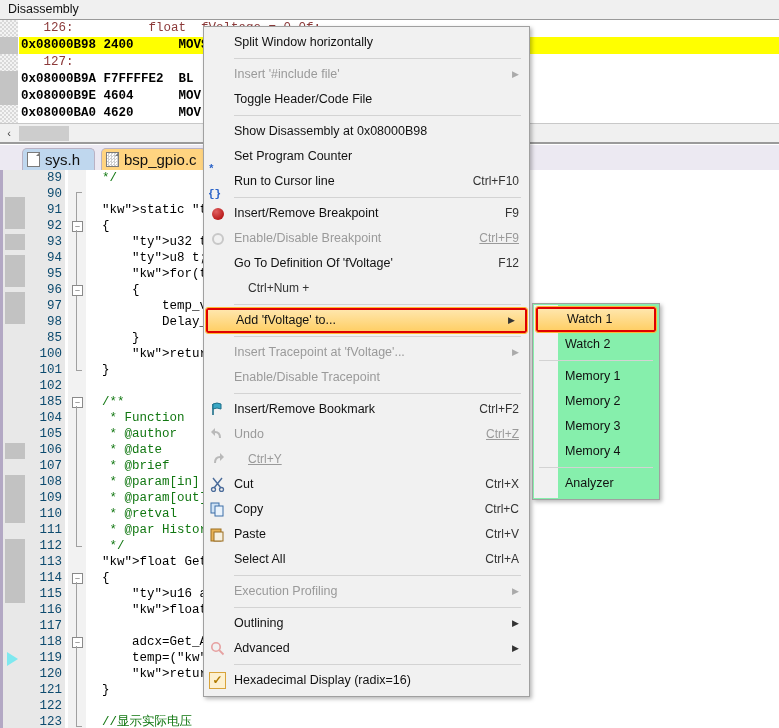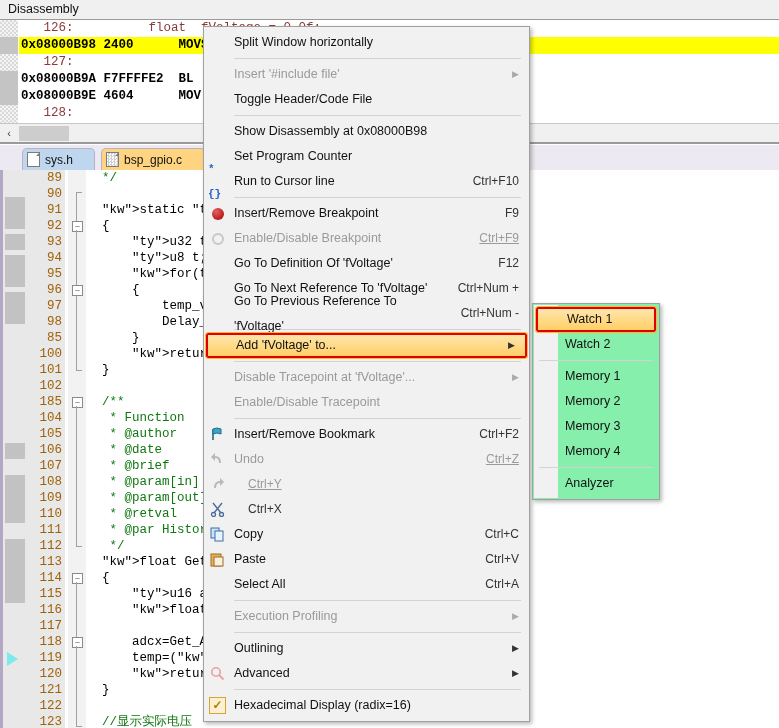--- a/index.html
+++ b/index.html
@@ -30,38 +30,38 @@
     border-top:1px solid #c8c8c8;}
   #disasm-hscroll .arrow{position:absolute;left:2px;top:2px;width:14px;height:14px;
     text-align:center;line-height:14px;font-size:11px;color:#444;}
   #disasm-hscroll .thumb{position:absolute;left:19px;top:2px;width:50px;height:15px;background:#cdcdcd;}
   #disasm-divider{position:absolute;left:0;top:142px;width:779px;height:2px;background:#9a9a9a;}
 
   
   #tabbar{position:absolute;left:0;top:145px;width:779px;height:25px;background:#ece9f2;}
   .tab{position:absolute;top:3px;height:22px;border-radius:5px 5px 0 0;
     border:1px solid #b9b2c4;border-bottom:none;box-sizing:border-box;
-    font-size:12px;color:#111;display:flex;align-items:center;padding-left:4px;}
+    font-size:15px;color:#111;display:flex;align-items:center;padding-left:4px;}
   .tab .pg{width:11px;height:13px;background:#fff;border:1px solid #7b7b7b;
     margin-right:5px;position:relative;flex:none;}
   .tab .pg:after{content:"";position:absolute;right:-1px;top:-1px;border-width:0 0 4px 4px;
     border-style:solid;border-color:transparent transparent #7b7b7b transparent;}
   .tab .pg.dim{background:repeating-conic-gradient(#cfcfcf 0% 25%, #fff 0% 50%) 0 0/3px 3px;}
   .tab span.lbl{padding-right:8px;}
 
   
   #editor{position:absolute;left:0;top:170px;width:779px;height:558px;background:#ffffff;
     border-left:3px solid #b3a8c4;box-sizing:border-box;}
   #edit-bpcol{position:absolute;left:0;top:0;width:22px;height:100%;background:#e8e8e8;}
   #edit-bpcol .blk{position:absolute;left:2px;width:20px;background:#c2c2c2;}
   #edit-arrow{position:absolute;left:4px;width:0;height:0;
     border-style:solid;border-width:7px 0 7px 11px;
     border-color:transparent transparent transparent #7ee8ef;}
   #edit-nums{position:absolute;left:22px;top:0;width:40px;height:100%;background:#e8e8e8;
-    font-family:"Liberation Mono", monospace;font-size:12.5px;color:#a16207;text-align:right;
+    font-family:"Liberation Mono", monospace;font-size:12.5px;color:#0c4a6e;text-align:right;
     padding-right:3px;box-sizing:border-box;}
   #edit-fold{position:absolute;left:65px;top:0;width:18px;height:100%;background:#f2f2f2;}
   #edit-code{position:absolute;left:84px;top:0;right:0;height:100%;background:#ffffff;
     font-family:"Liberation Mono", monospace;font-size:12.5px;white-space:pre;}
   .ln{height:16px;line-height:16px;}
   .cm{color:#117711;}
   .num{color:#0aa0a0;}
   .fold-box{position:absolute;left:4px;width:9px;height:9px;border:1px solid #8a8a8a;
     background:#fff;font-size:8px;line-height:8px;text-align:center;color:#444;font-family:"Liberation Sans",sans-serif;}
   .fold-line{position:absolute;left:8px;width:1px;background:#a0a0a0;}
@@ -104,21 +104,21 @@
 </head>
 <body>
 
 <div id="disasm-window">
   <div id="disasm-title">Disassembly</div>
   <div id="disasm-body">
     <div id="disasm-gutter">
       <div class="gbox" style="top:17px;height:17px;"></div>
       <div class="gbox" style="top:51px;height:34px;"></div>
     </div>
-    <div id="disasm-lines"><div class="dl src">   126:          float  fVoltage = 0.0f;</div><div class="dl hl">0x08000B98 2400      MOVS</div><div class="dl src">   127:</div><div class="dl addr">0x08000B9A F7FFFFE2  BL</div><div class="dl addr">0x08000B9E 4604      MOV</div><div class="dl src">   128:</div><div class="dl addr">0x08000BA0 4620      MOV</div></div>
+    <div id="disasm-lines"><div class="dl src">   126:          float  fVoltage = 0.0f;</div><div class="dl hl">0x08000B98 2400      MOVS</div><div class="dl src">   127:</div><div class="dl addr">0x08000B9A F7FFFFE2  BL</div><div class="dl addr">0x08000B9E 4604      MOV</div><div class="dl addr">0x08000BA0 4620      MOV</div></div>
   </div>
   <div id="disasm-hscroll">
     <div class="arrow">‹</div>
     <div class="thumb"></div>
   </div>
   <div id="disasm-divider"></div>
 </div>
 
 <div id="tabbar">
     <div class="tab" style="left: 22px; width: 73px; background: rgb(191, 215, 238);">
@@ -255,35 +255,30 @@
           <span class="bp-ring"></span>
         </span>
         <span class="txt">Enable/Disable Breakpoint</span>
         <span class="acc">Ctrl+F9</span>
       </div>
       <div class="mi">
         <span class="txt">Go To Definition Of 'fVoltage'</span>
         <span class="acc">F12</span>
       </div>
       <div class="mi">
-        <span class="txt">Go To Next Reference To 'fVoltage'</span>
         <span class="acc">Ctrl+Num +</span>
-      </div>
-      <div class="mi">
-        <span class="txt">Go To Previous Reference To 'fVoltage'</span>
-        <span class="acc">Ctrl+Num -</span>
       </div>
       <div class="msep"></div>
       <div class="mi hot">
         <span class="txt">Add 'fVoltage' to...</span>
         <span class="arr">▶</span>
       </div>
       <div class="msep"></div>
       <div class="mi dis">
-        <span class="txt">Disable Tracepoint at 'fVoltage'...</span>
+        <span class="txt">Insert Tracepoint at 'fVoltage'...</span>
         <span class="arr">▶</span>
       </div>
       <div class="mi dis">
         <span class="txt">Enable/Disable Tracepoint</span>
       </div>
       <div class="msep"></div>
       <div class="mi">
         <span class="ico">
           <svg width="15" height="15" viewBox="0 0 15 15">
             <path d="M3 2 L3 13" stroke="#1d6f8a" stroke-width="1.6" fill="none"></path>
@@ -311,20 +306,21 @@
         <span class="acc">Ctrl+Y</span>
       </div>
       <div class="mi">
         <span class="ico">
           <svg width="15" height="15" viewBox="0 0 15 15">
             <path d="M3 1 L11 11 M12 1 L4 11" stroke="#4a6b9a" stroke-width="1.4" fill="none"></path>
             <circle cx="3.5" cy="12.5" r="2" fill="none" stroke="#4a6b9a" stroke-width="1.3"></circle>
             <circle cx="11.5" cy="12.5" r="2" fill="none" stroke="#4a6b9a" stroke-width="1.3"></circle>
           </svg>
         </span>
+        <span class="txt">Cut</span>
         <span class="acc">Ctrl+X</span>
       </div>
       <div class="mi">
         <span class="ico">
           <svg width="15" height="15" viewBox="0 0 15 15">
             <rect x="1" y="1" width="8" height="10" fill="#cfe2f5" stroke="#3d6fa8"></rect>
             <rect x="5" y="4" width="8" height="10" fill="#eaf3fc" stroke="#3d6fa8"></rect>
           </svg>
         </span>
         <span class="txt">Copy</span>

